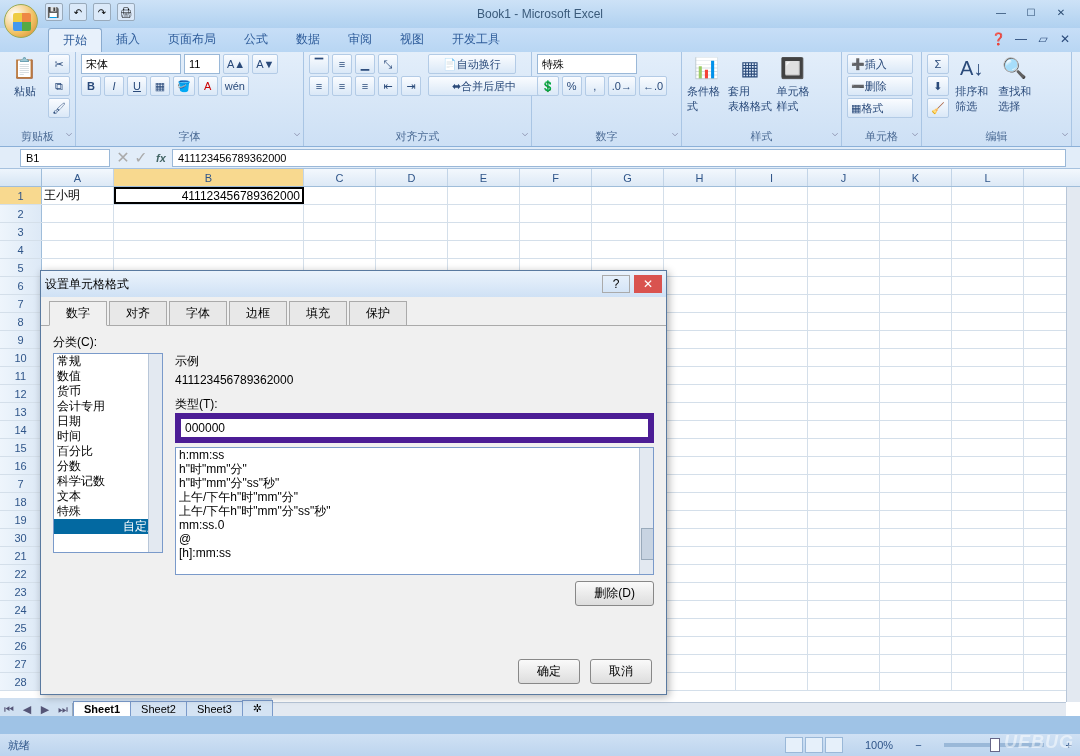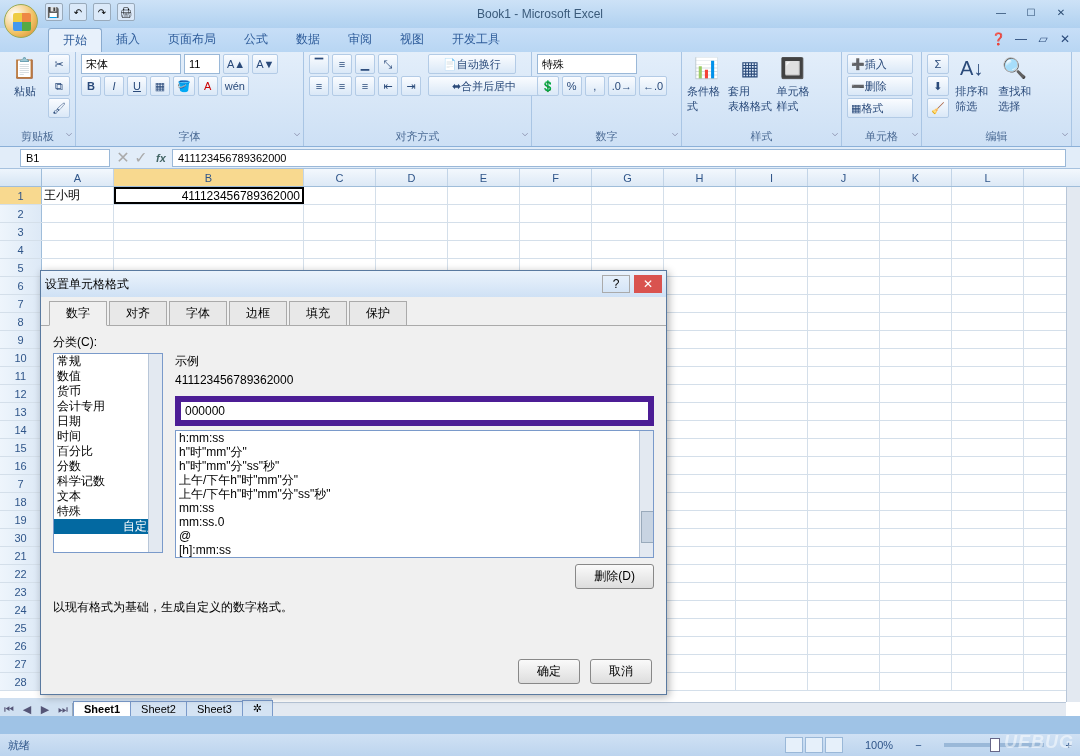--- a/index.html
+++ b/index.html
@@ -778,39 +778,38 @@
           <div class="cat-item">文本</div>
           <div class="cat-item">特殊</div>
           <div class="cat-item sel">自定义</div>
           <div class="scroll-thumb"></div>
       </div>
       <div class="right-col">
         <div class="sample-box">
           <div>示例</div>
           <div class="sample-val">411123456789362000</div>
         </div>
+        <div>类型(T):</div>
         <input class="type-input" value="000000" style="">
         <div class="type-list">
           <div class="type-item">h:mm:ss</div>
             <div class="type-item">h"时"mm"分"</div>
             <div class="type-item">h"时"mm"分"ss"秒"</div>
             <div class="type-item">上午/下午h"时"mm"分"</div>
             <div class="type-item">上午/下午h"时"mm"分"ss"秒"</div>
-            <div class="type-item">mm:ss</div>
             <div class="type-item">mm:ss.0</div>
             <div class="type-item">@</div>
             <div class="type-item">[h]:mm:ss</div>
             <div class="scroll-thumb"></div>
         </div>
         <div class="del-btn-row">
           <button class="dlg-btn">删除(D)</button>
         </div>
       </div>
     </div>
-    <div class="hint">以现有格式为基础，生成自定义的数字格式。</div>
   </div>
   <div class="dlg-footer">
     <button class="dlg-btn">确定</button>
     <button class="dlg-btn">取消</button>
   </div>
 </div>
 
 <div class="watermark">UEBUG</div>
 
 </body></html>

